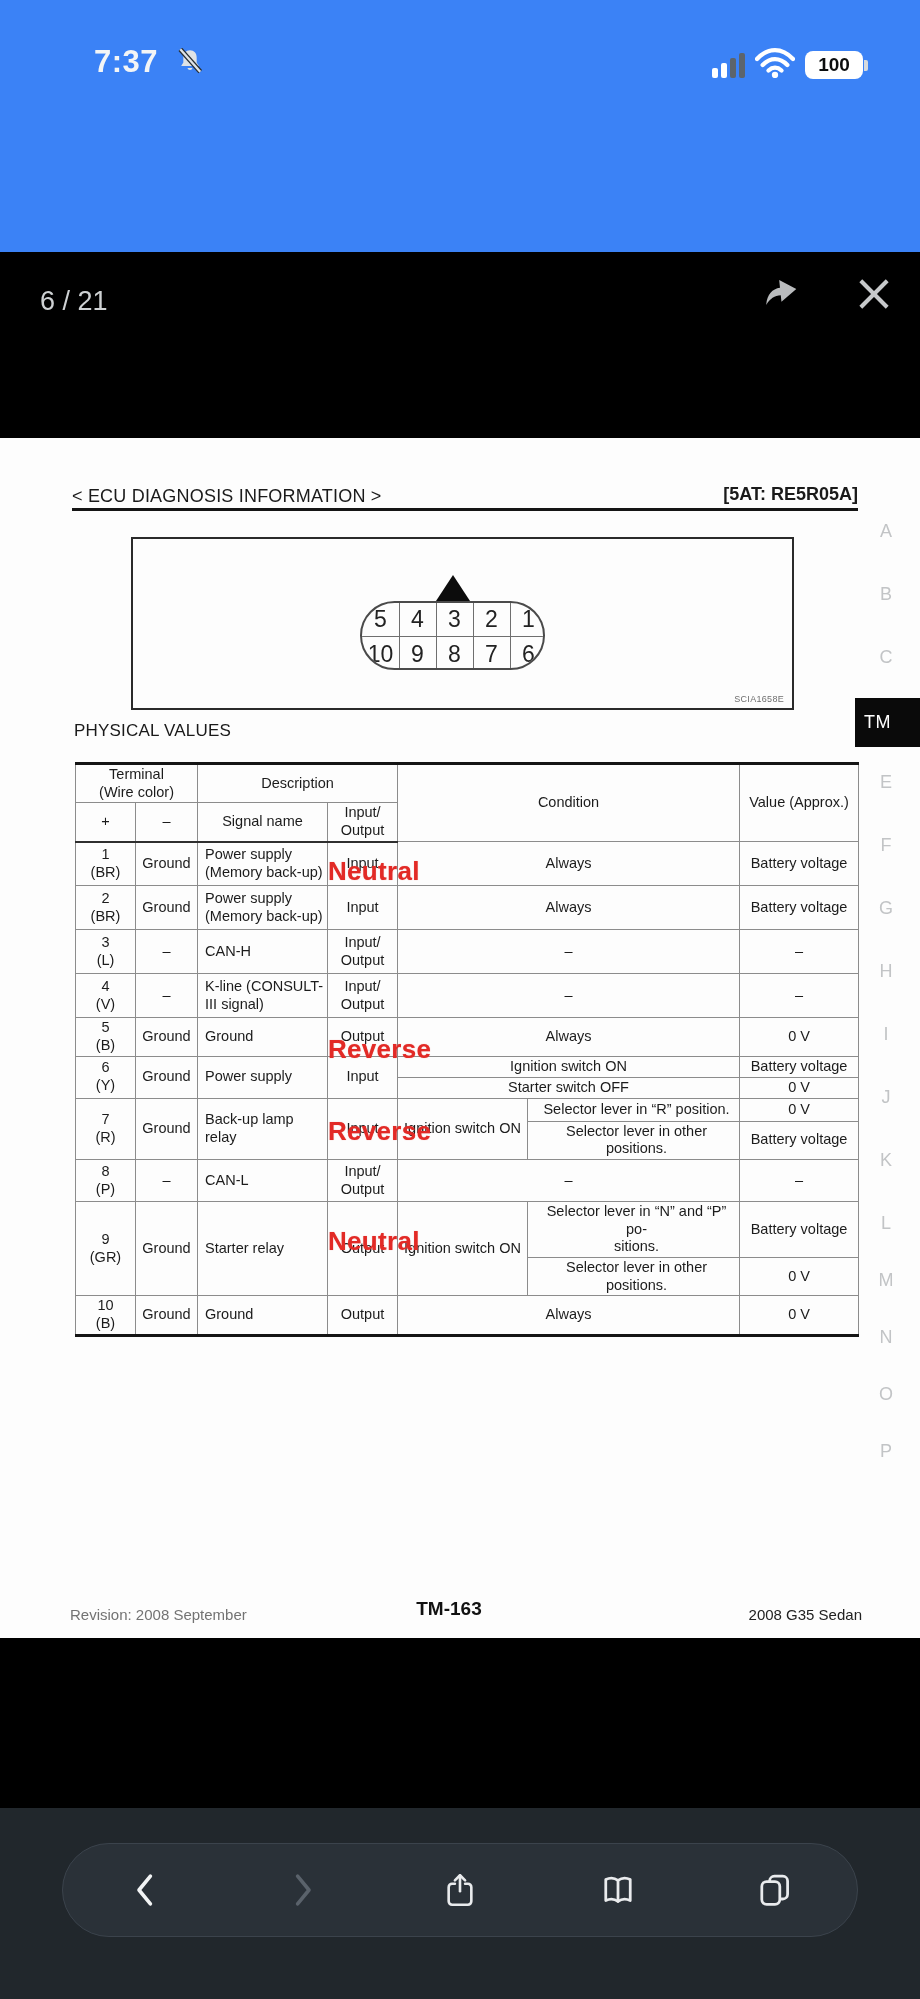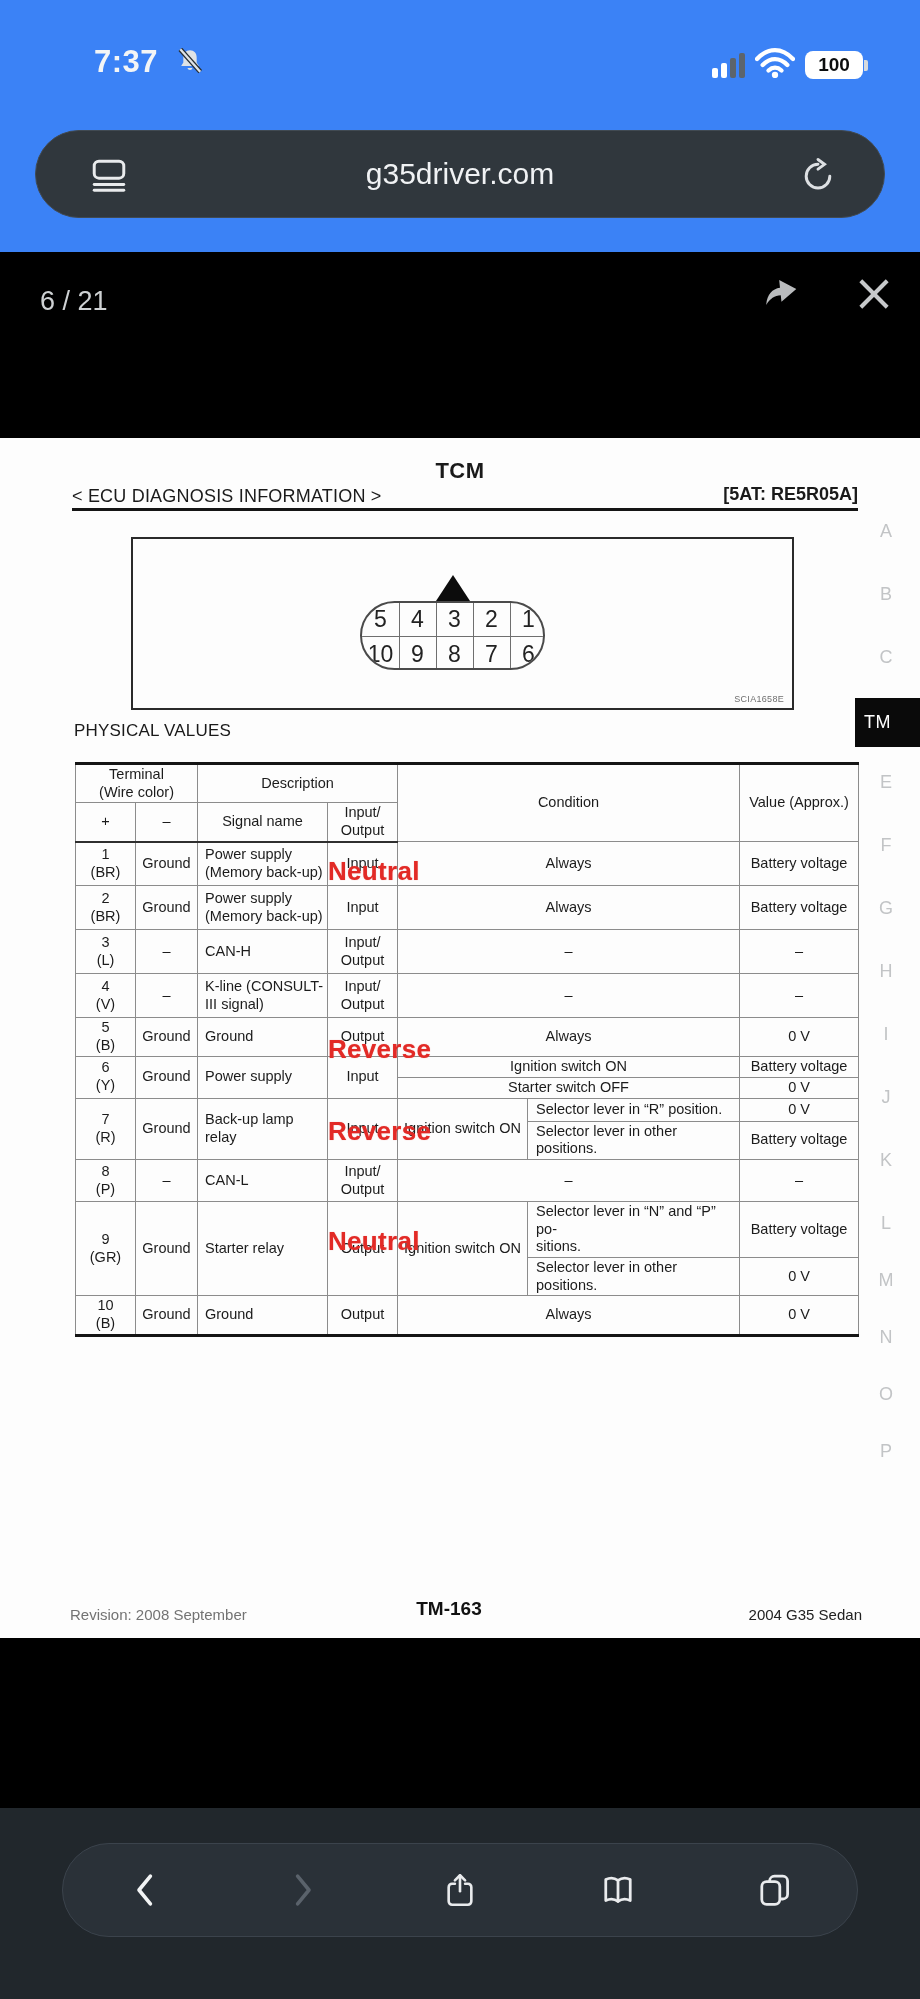--- a/index.html
+++ b/index.html
@@ -48,21 +48,21 @@
   .pin-cell{width:37px;display:flex;align-items:center;justify-content:center;font-size:23px;color:#222;}
   #triangle{position:absolute;left:303px;top:36px;width:0;height:0;border-left:17px solid transparent;border-right:17px solid transparent;border-bottom:26px solid #0c0c0c;}
   #figure-code{position:absolute;right:8px;bottom:4px;font-size:9px;color:#6e6e6e;letter-spacing:.3px;}
   #physical-values{position:absolute;top:283px;left:74px;font-size:17px;letter-spacing:.2px;}
 
   
   #pv-table{position:absolute;top:324px;left:75px;width:783px;border-collapse:collapse;table-layout:fixed;border-top:3px solid #151515;border-bottom:3px solid #151515;}
   #pv-table td,#pv-table th{border:1px solid #8c8c8c;font-weight:normal;font-size:14.5px;color:#1c1c1c;text-align:center;vertical-align:middle;padding:1px 2px;line-height:1.22;}
   #pv-table .pre{white-space:pre-line;}
   #pv-table .sig{text-align:left;padding-left:7px;}
-  #pv-table .condl{text-align:left;padding-left:8px;}
+  #pv-table .condl{text-align:center;padding-left:8px;}
   #pv-table tr.hdrB>th{border-bottom:2px solid #2f2f2f;}
 
   .red-note{position:absolute;color:#e22a26;font-size:26px;font-weight:bold;letter-spacing:.3px;text-shadow:0 0 1px rgba(226,42,38,.45);}
 
   
   .mletter{position:absolute;left:872px;width:28px;text-align:center;color:#c2c4c6;font-size:18px;}
   #tm-tab{position:absolute;top:260px;left:855px;width:65px;height:49px;background:#0a0a0a;color:#fff;display:flex;align-items:center;padding-left:9px;font-size:18px;letter-spacing:.5px;}
 
   #footer-left{position:absolute;top:1168px;left:70px;font-size:15px;color:#737373;}
   #footer-center{position:absolute;top:1160px;left:374px;width:150px;text-align:center;font-size:19px;font-weight:bold;color:#111;}
@@ -106,55 +106,38 @@
         </span>
         <span style="display:flex;align-items:center;">
           <span id="battery">
               <span>100</span>
             </span>
           <span id="battery-nub"></span>
         </span>
       </div>
     </div>
 
-    <div id="url-bar">
-      <span id="reader-icon">
-        <svg width="38" height="34" viewBox="0 0 36 32" fill="none" stroke="#e9ebed" stroke-width="2.8" stroke-linecap="round">
-          <rect x="4" y="3" width="28" height="16" rx="4.5"></rect>
-          <line x1="4" y1="25" x2="32" y2="25"></line>
-          <line x1="4" y1="30.5" x2="32" y2="30.5"></line>
-        </svg>
-      </span>
-      <span id="url-text">g35driver.com</span>
-      <span id="reload-icon">
-        <svg width="36" height="36" viewBox="0 0 32 32" fill="none" stroke="#dde0e3" stroke-width="2.6" stroke-linecap="round">
-          <path d="M16 6.5 A10.5 10.5 0 1 0 26.5 17"></path>
-          <polyline points="16 2.2 21.8 6.5 16 10.8" fill="none"></polyline>
-        </svg>
-      </span>
-    </div>
   </div>
 
   <div id="pdf-top">
     <span id="pager">6 / 21</span>
     <span id="pdf-share">
       <svg width="40" height="34" viewBox="0 0 36 30" transform="rotate(-6)">
         <path d="M2.5 26 C4.5 16.5 9.5 12.3 16.5 12 V5 L31 14.5 L16.5 24.5 V18.6 C11 18.6 6.5 20.3 2.5 26 Z" fill="#b9bbbd"></path>
       </svg>
     </span>
     <span id="pdf-close">
       <svg width="36" height="36" viewBox="0 0 30 30">
         <line x1="4" y1="4" x2="26" y2="26" stroke="#c7c9cb" stroke-width="3.4"></line>
         <line x1="26" y1="4" x2="4" y2="26" stroke="#c7c9cb" stroke-width="3.4"></line>
       </svg>
     </span>
   </div>
 
   <div id="page">
-    <div id="doc-title">TCM</div>
     <div id="doc-section">&lt; ECU DIAGNOSIS INFORMATION &gt;</div>
     <div id="doc-model">[5AT: RE5R05A]</div>
     <div id="doc-rule"></div>
 
     <div id="figure-box">
       <div id="triangle"></div>
       <div id="connector">
         <div class="vline" style="left:37px"></div>
         <div class="vline" style="left:74px"></div>
         <div class="vline" style="left:111px"></div>
@@ -342,21 +325,21 @@
     <span class="mletter" style="top:649px">J</span>
     <span class="mletter" style="top:712px">K</span>
     <span class="mletter" style="top:775px">L</span>
     <span class="mletter" style="top:832px">M</span>
     <span class="mletter" style="top:889px">N</span>
     <span class="mletter" style="top:946px">O</span>
     <span class="mletter" style="top:1003px">P</span>
 
     <div id="footer-left">Revision: 2008 September</div>
     <div id="footer-center">TM-163</div>
-    <div id="footer-right">2004 G35 Sedan</div>
+    <div id="footer-right">2008 G35 Sedan</div>
   </div>
 
   <div id="pdf-bottom"></div>
 
   <div id="toolbar-zone">
     <div id="toolbar-pill">
       <span class="tb-btn">
         <svg width="26" height="36" viewBox="0 0 20 30" fill="none" stroke="#f2f4f5" stroke-width="3" stroke-linecap="round" stroke-linejoin="round">
           <polyline points="14.5 3.5 5 15 14.5 26.5"></polyline>
         </svg>

